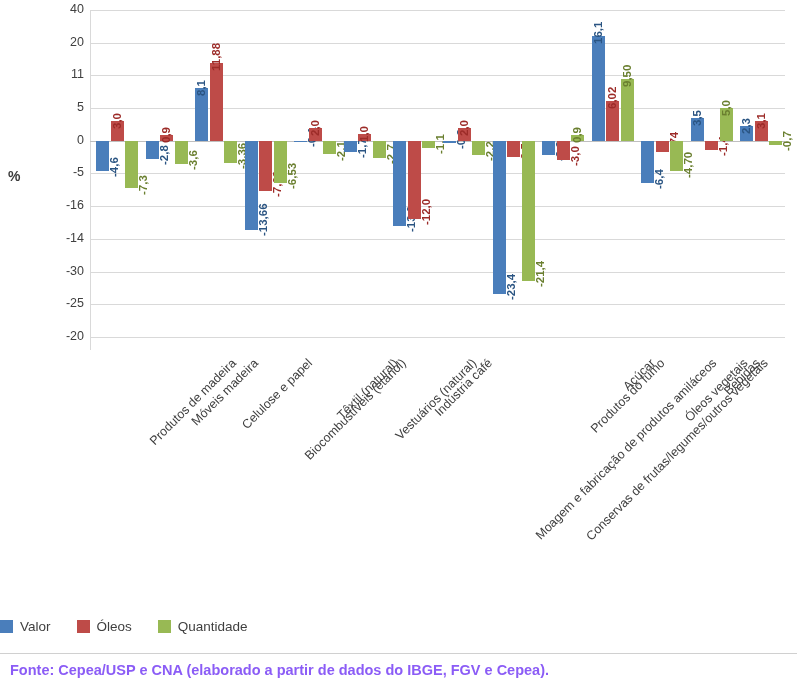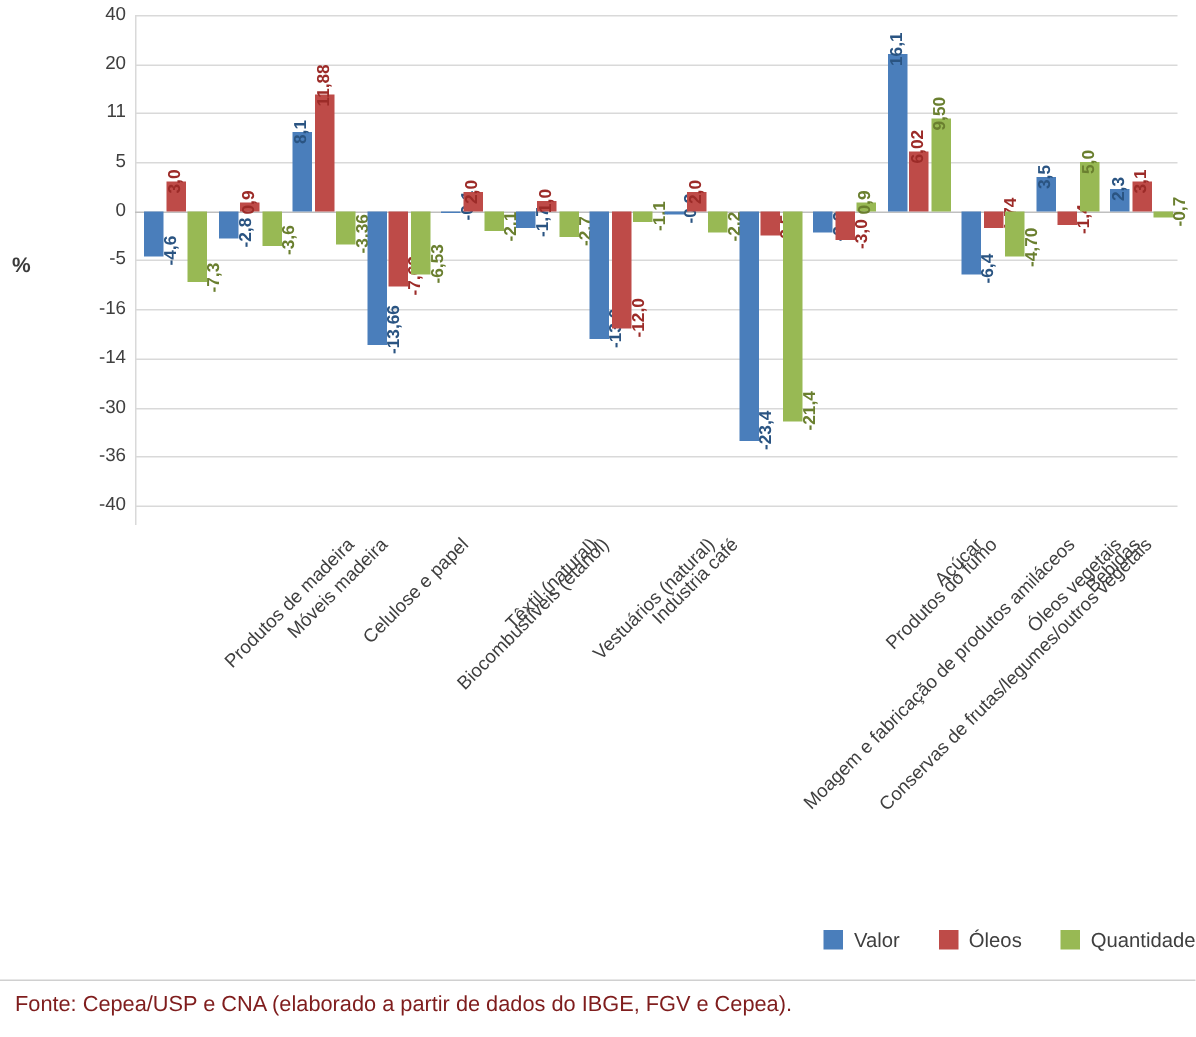--- a/index.html
+++ b/index.html
@@ -70,36 +70,36 @@
     white-space:nowrap;
     transform:rotate(-45deg);
     transform-origin:right top;
     text-align:right;
   }
 
   
   .legend{
     position:absolute;
     left:0;right:0;top:619px;
-    display:flex;justify-content:flex-end;align-items:center;gap:26px;
+    display:flex;justify-content:flex-start;align-items:center;gap:26px;
   }
   .legend-item{display:flex;align-items:center;gap:7px;}
   .swatch{width:13px;height:13px;display:inline-block;}
   .swatch.valor{background:#4a7ebb;}
   .swatch.preco{background:#be4b48;}
   .swatch.qtd{background:#98b954;}
   .legend-label{font-size:13.5px;color:#3f3f3f;}
 
   
   .footer-sep{
     position:absolute;left:0;right:0;top:653px;height:1px;background:#d0d0d0;
   }
   .footer{
     position:absolute;left:10px;top:662px;
-    font-size:14.5px;color:#7f1d1d;
+    font-size:14.5px;color:#8b5cf6;font-weight:bold;
   }
 </style>
 </head>
 <body>
 
 <div id="chart-root">
 
   <div class="ylabel">%</div>
 
   <div class="plot">
@@ -120,22 +120,22 @@
     <div id="yticks">
         <div class="ytick" style="top: 0px;">40</div>
         <div class="ytick" style="top: 32.6923px;">20</div>
         <div class="ytick" style="top: 65.3846px;">11</div>
         <div class="ytick" style="top: 98.0769px;">5</div>
         <div class="ytick" style="top: 130.769px;">0</div>
         <div class="ytick" style="top: 163.462px;">-5</div>
         <div class="ytick" style="top: 196.154px;">-16</div>
         <div class="ytick" style="top: 228.846px;">-14</div>
         <div class="ytick" style="top: 261.538px;">-30</div>
-        <div class="ytick" style="top: 294.231px;">-36</div>
-        <div class="ytick" style="top: 326.923px;">-40</div>
+        <div class="ytick" style="top: 294.231px;">-25</div>
+        <div class="ytick" style="top: 326.923px;">-20</div>
       </div>
     <div class="bars" id="bars">
         <div class="group" style="left: 0px; width: 49.5714px;">
           <div class="bar valor" style="left: 5px; top: 130.769px; height: 30.0769px;"></div>
           <div class="blabel valor" style="left: 17px; top: 166.846px; transform: rotate(-90deg) translateY(0px); transform-origin: left top;">-4,6</div>
           <div class="bar preco" style="left: 19.5px; top: 111.154px; height: 19.6154px;"></div>
           <div class="blabel preco" style="left: 31.5px; top: 107.154px; transform: rotate(-90deg); transform-origin: left bottom;">3,0</div>
           <div class="bar qtd" style="left: 34px; top: 130.769px; height: 47.7308px;"></div>
           <div class="blabel qtd" style="left: 46px; top: 184.5px; transform: rotate(-90deg) translateY(0px); transform-origin: left top;">-7,3</div>
         </div>

